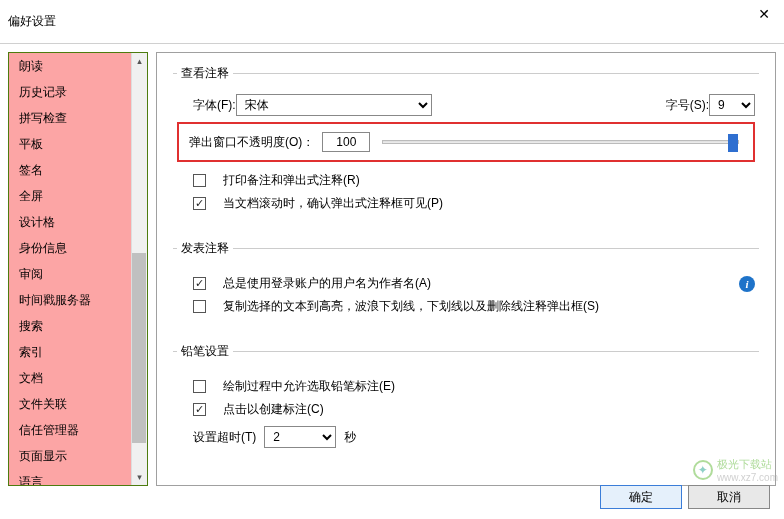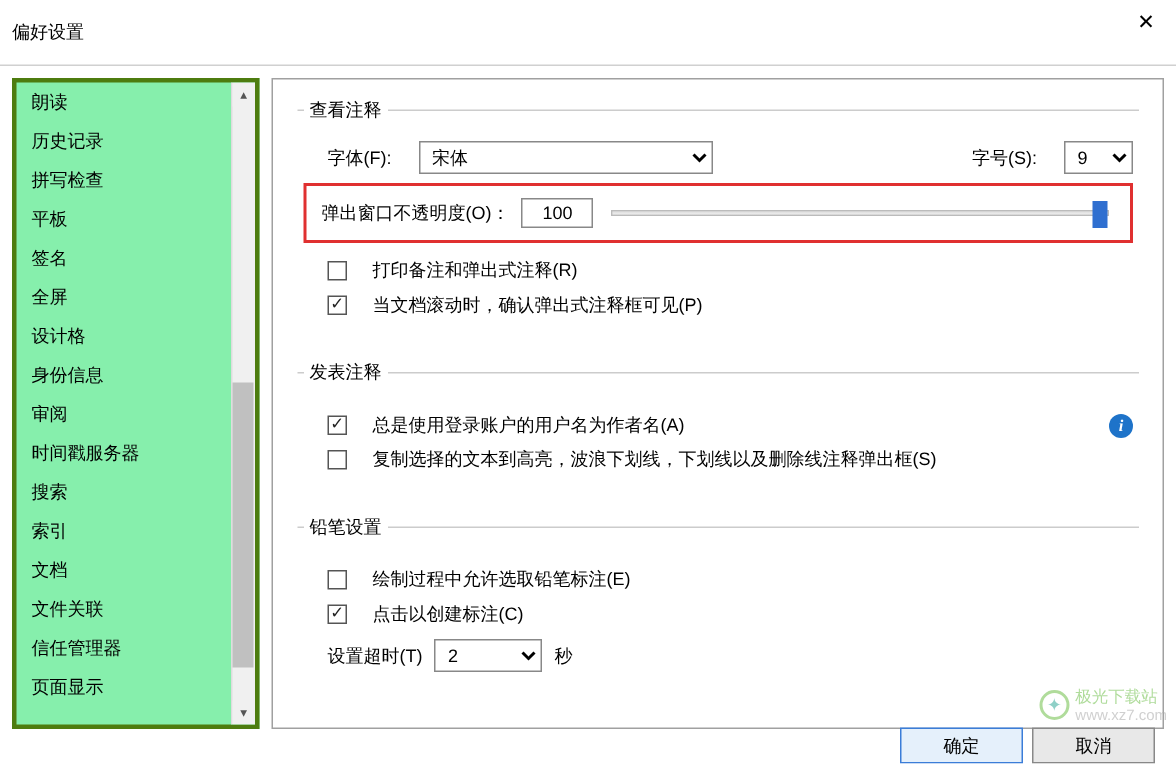--- a/index.html
+++ b/index.html
@@ -1,21 +1,21 @@
 <!DOCTYPE html>
 <html><head>
 <meta charset="utf-8">
 <style>
 * { box-sizing: border-box; margin: 0; padding: 0; }
 body { font-family: "Microsoft YaHei", sans-serif; font-size: 12px; background: #fff; width: 784px; height: 519px; overflow: hidden; position: relative; }
 .titlebar { height: 44px; border-bottom: 1px solid #d0d0d0; display: flex; align-items: center; padding: 0 8px; position: relative; }
 .titlebar-title { font-size: 12px; }
 .close-btn { position: absolute; right: 0; top: 0; width: 40px; height: 28px; display: flex; align-items: center; justify-content: center; font-size: 14px; cursor: pointer; }
 .main { display: flex; height: 450px; padding: 8px; gap: 8px; }
-.sidebar { width: 165px; border: 3px solid #4d7c0f; background: #86efac; overflow-y: auto; position: relative; }
+.sidebar { width: 140px; border: 1px solid #4d7c0f; background: #fca5a5; overflow-y: auto; position: relative; }
 .sidebar-inner { overflow-y: auto; height: 100%; }
 .sidebar-item { padding: 4px 10px; cursor: pointer; font-size: 12px; line-height: 18px; }
 .scrollbar { position: absolute; right: 0; top: 0; width: 16px; height: 100%; background: #f0f0f0; border-left: 1px solid #ddd; }
 .scroll-arrow { height: 16px; display:flex; align-items:center; justify-content:center; font-size:9px; color:#555; background:#f0f0f0; }
 .scroll-thumb { position:absolute; right:1px; width:14px; background:#c0c0c0; top: 200px; height: 190px; }
 .content { flex: 1; border: 1px solid #a0a0a0; padding: 12px 16px; overflow-y: auto; }
 fieldset { border: 1px solid #ccc; border-left: none; border-right: none; border-bottom: none; padding: 12px 4px 16px 4px; margin-bottom: 6px; position: relative; }
 legend { font-size: 12px; padding: 0 4px; }
 .row { display: flex; align-items: center; margin-bottom: 8px; gap: 8px; }
 .indent { padding-left: 16px; }
@@ -32,21 +32,21 @@
 .checkbox { width: 13px; height: 13px; border: 1px solid #555; display: inline-flex; align-items: center; justify-content: center; font-size: 11px; line-height: 1; }
 .checkbox.checked::after { content: "✓"; color: #222; font-size:11px; }
 .info-icon { width: 16px; height: 16px; border-radius: 50%; background: #1e73c9; color: #fff; display: inline-flex; align-items: center; justify-content: center; font-size: 11px; font-weight: bold; margin-left: 16px; font-style: italic; font-family: serif;}
 .time-select { width: 72px; }
 .footer { position: absolute; bottom: 10px; right: 14px; display: flex; gap: 6px; }
 .btn { width: 82px; height: 24px; border: 1px solid #888; background: #e8e8e8; font-size: 12px; cursor: pointer; display:flex; align-items:center; justify-content:center; }
 .btn.primary { border: 1px solid #3b7dd8; background: #e5f0fb; }
 .watermark { position: absolute; right: 6px; bottom: 36px; opacity: 0.55; font-size: 11px; color: #6fbf4a; display:flex; align-items:center; gap:4px; pointer-events:none; }
 .watermark .logo { width: 20px; height: 20px; border: 2px solid #6fbf4a; border-radius: 50%; display:flex; align-items:center; justify-content:center; color:#3a9; font-size:12px; }
 .watermark .sub { font-size:10px; color:#aaa; display:block; }
-.font-row { display:flex; align-items:center; gap: 18px; padding-left:16px; margin-bottom: 6px;}
+.font-row { display:flex; align-items:center; gap: 0; padding-left:16px; margin-bottom: 6px;}
 .spacer { flex: 1; }
 </style>
 </head>
 <body>
 
 <div class="titlebar">
   <span class="titlebar-title">偏好设置</span>
   <div class="close-btn">
     <span>✕</span>
   </div>
@@ -64,20 +64,21 @@
       <div class="sidebar-item"><span>设计格</span></div>
       <div class="sidebar-item"><span>身份信息</span></div>
       <div class="sidebar-item"><span>审阅</span></div>
       <div class="sidebar-item"><span>时间戳服务器</span></div>
       <div class="sidebar-item"><span>搜索</span></div>
       <div class="sidebar-item"><span>索引</span></div>
       <div class="sidebar-item"><span>文档</span></div>
       <div class="sidebar-item"><span>文件关联</span></div>
       <div class="sidebar-item"><span>信任管理器</span></div>
       <div class="sidebar-item"><span>页面显示</span></div>
+      <div class="sidebar-item"><span>语言</span></div>
 
     </div>
     <div class="scrollbar">
       <div class="scroll-arrow">▴</div>
       <div class="scroll-thumb"></div>
       <div class="scroll-arrow" style="position:absolute;bottom:0;width:100%;">▾</div>
     </div>
   </div>
 
   <div class="content">

